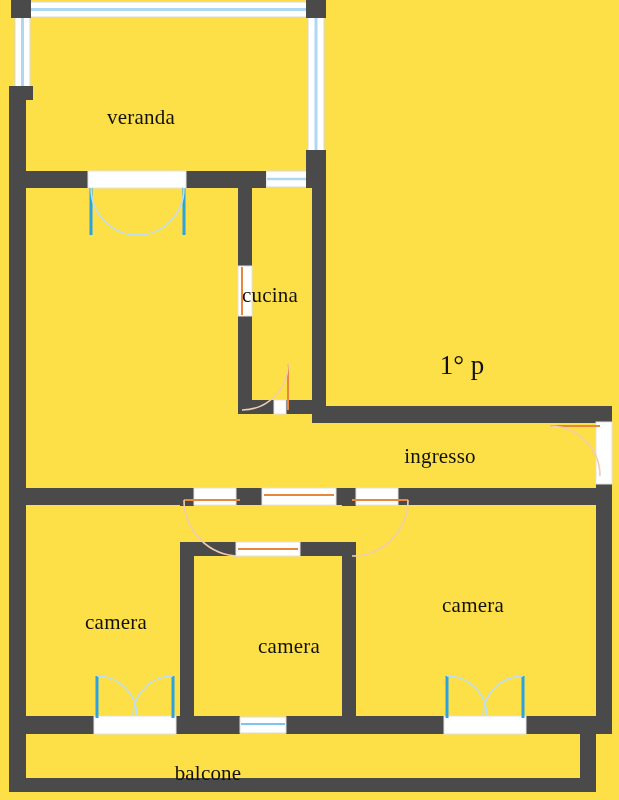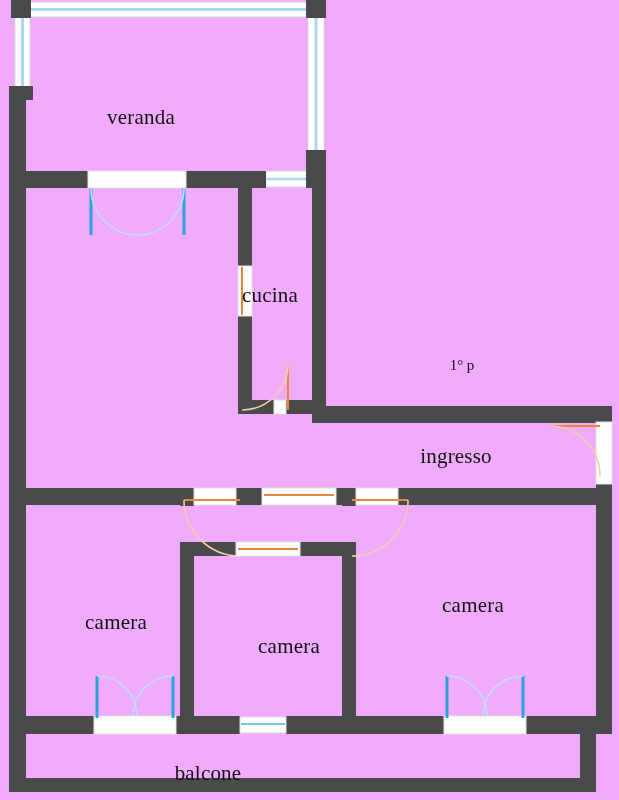--- a/index.html
+++ b/index.html
@@ -4,21 +4,21 @@
 <style>
   html, body {
     margin: 0;
     padding: 0;
     background: #ffffff;
   }
   #plan-root {
     position: relative;
     width: 619px;
     height: 800px;
-    background: #f0abfc;
+    background: #fde047;
     font-family: "Liberation Serif", "DejaVu Serif", serif;
     overflow: hidden;
   }
   #plan-svg {
     position: absolute;
     left: 0;
     top: 0;
   }
   .room-label {
     position: absolute;
@@ -26,21 +26,21 @@
     font-size: 21px;
     font-family: "Liberation Serif", "DejaVu Serif", serif;
     white-space: nowrap;
     transform: translate(-50%, -50%);
     letter-spacing: 0.2px;
     user-select: none;
   }
   .level-label {
     position: absolute;
     color: #111111;
-    font-size: 15px;
+    font-size: 27px;
     font-family: "Liberation Serif", "DejaVu Serif", serif;
     white-space: nowrap;
     transform: translate(-50%, -50%);
     user-select: none;
     text-align: center;
   }
 </style>
 </head>
 <body>
 
@@ -172,20 +172,20 @@
       <line x1="447" y1="676" x2="447" y2="718" stroke="#2aa3e0" stroke-width="3"></line>
       <line x1="523" y1="676" x2="523" y2="718" stroke="#2aa3e0" stroke-width="3"></line>
       <path d="M 447 676 A 40 40 0 0 1 487 716" fill="none" stroke="#bcdff5" stroke-width="1.6"></path>
       <path d="M 523 676 A 40 40 0 0 0 483 716" fill="none" stroke="#bcdff5" stroke-width="1.6"></path>
     </g>
 
   </svg>
 
   <div class="room-label" style="left:141px; top:117px;">veranda</div>
   <div class="room-label" style="left:270px; top:295px;">cucina</div>
-  <div class="room-label" style="left:456px; top:456px;">ingresso</div>
+  <div class="room-label" style="left:440px; top:456px;">ingresso</div>
   <div class="room-label" style="left:116px; top:622px;">camera</div>
   <div class="room-label" style="left:289px; top:646px;">camera</div>
   <div class="room-label" style="left:473px; top:605px;">camera</div>
   <div class="room-label" style="left:208px; top:773px;">balcone</div>
 
   <div class="level-label" style="left:462px; top:365px;">1° p</div>
 </div>
 
 </body></html>

